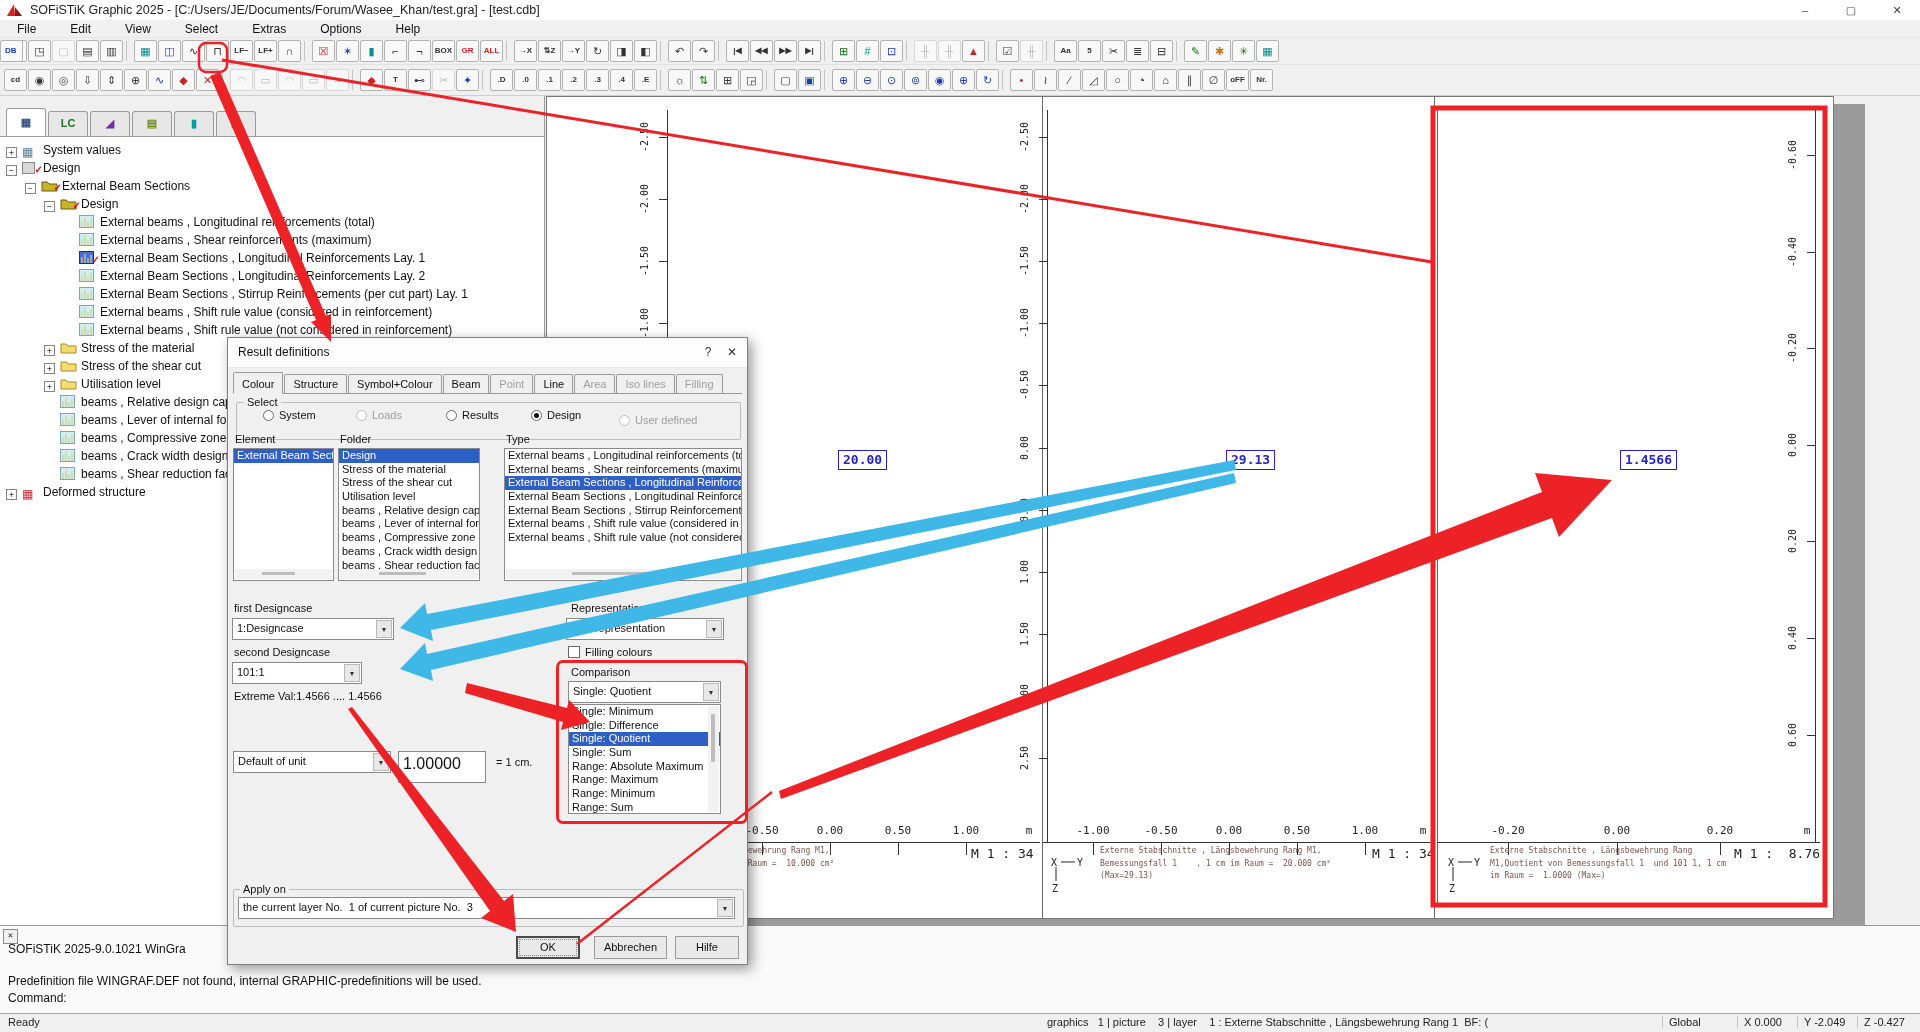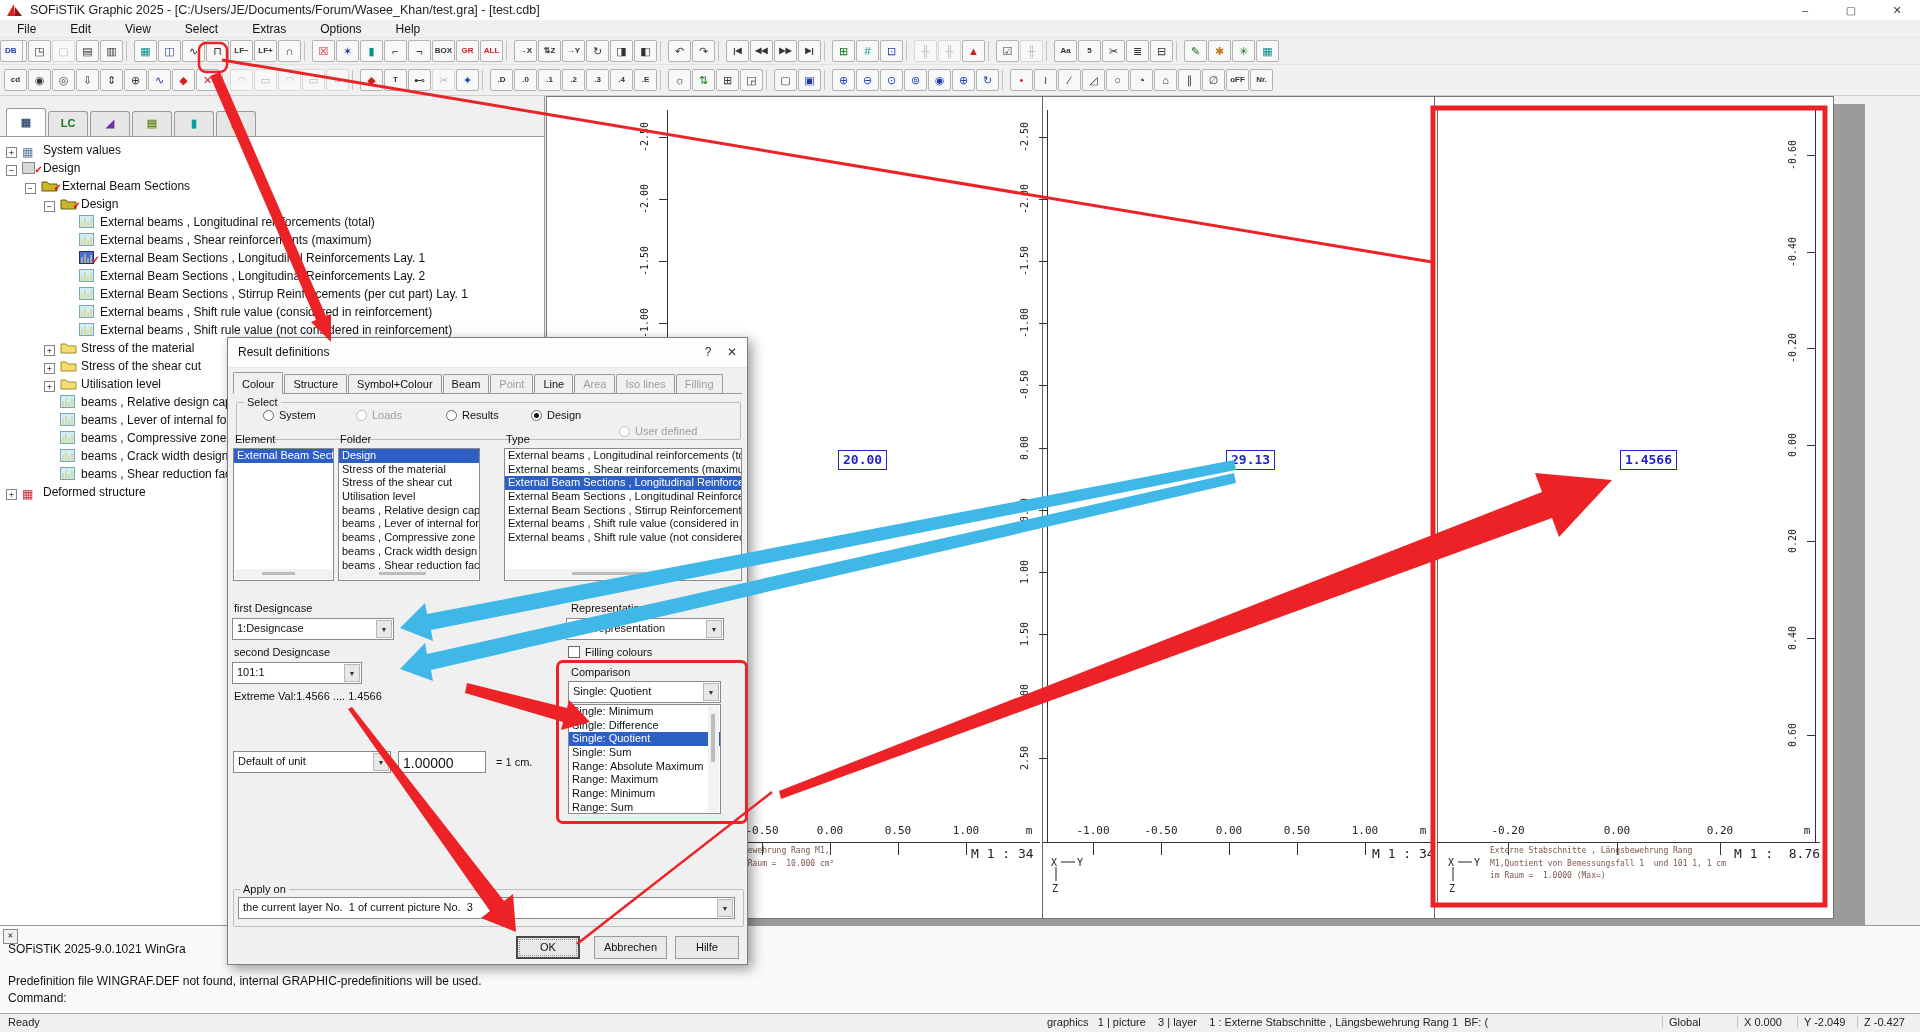--- a/index.html
+++ b/index.html
@@ -92,22 +92,22 @@
   .li{height:13.7px;line-height:13.7px;padding:0 3px;white-space:pre;font-size:11px;}
   .li.sel{background:#2e5fc4;color:#fff;}
   .hs{position:absolute;left:1px;right:1px;bottom:1px;height:10px;background:#f2f2f2;}
   .hs i{position:absolute;left:28%;width:34%;top:3px;height:3px;background:#bdbdbd;}
   .vs{position:absolute;top:1px;right:1px;bottom:1px;width:11px;background:#f2f2f2;}
   .vs i{position:absolute;top:8%;height:45%;left:3px;width:4px;background:#bdbdbd;}
   .combo{position:absolute;height:22px;background:#fff;border:1px solid #8a8a8a;box-sizing:border-box;}
   .combo .cv{position:absolute;left:4px;top:3px;font-size:11px;white-space:pre;}
   .combo .cb{position:absolute;right:1px;top:1px;bottom:1px;width:16px;background:#e8e8e8;border:1px solid #b8b8b8;
              text-align:center;font-size:7px;line-height:17px;color:#333;box-sizing:border-box;}
-  .tinput{position:absolute;height:22px;background:#fff;border:1px solid #8a8a8a;box-sizing:border-box;
-          font-size:14px;padding:3px 0 0 4px;}
+  .tinput{position:absolute;height:32px;background:#fff;border:1px solid #8a8a8a;box-sizing:border-box;
+          font-size:16px;padding:3px 0 0 4px;}
   .cbx{position:absolute;display:flex;align-items:center;gap:5px;font-size:11px;}
   .cbox{width:12px;height:12px;border:1px solid #6a6a6a;background:#fff;box-sizing:border-box;}
   .btn{position:absolute;width:64px;height:23px;background:#e9e9e9;border:1px solid #9a9a9a;
        font-size:11px;text-align:center;line-height:21px;box-sizing:border-box;}
   .btn.def{border:2px solid #4a4a4a;line-height:19px;outline:1px dotted #888;outline-offset:-4px;}
   .ring{position:absolute;border:3px solid #ec2227;border-radius:7px;pointer-events:none;z-index:5;}
   
   #anno{position:absolute;left:0;top:0;z-index:60;pointer-events:none;}
 </style>
 </head>
@@ -347,20 +347,23 @@
       <div class="xtick" style="left: 1161px; top: 843px;"></div>
       <div class="xlab" style="left: 1139px; top: 824px;">-0.50</div>
       <div class="xtick" style="left: 1229px; top: 843px;"></div>
       <div class="xlab" style="left: 1207px; top: 824px;">0.00</div>
       <div class="xtick" style="left: 1297px; top: 843px;"></div>
       <div class="xlab" style="left: 1275px; top: 824px;">0.50</div>
       <div class="xtick" style="left: 1365px; top: 843px;"></div>
       <div class="xlab" style="left: 1343px; top: 824px;">1.00</div>
       <div class="xlab" style="left: 1412px; top: 824px; width: 22px;">m</div>
       <div class="valbox" style="left: 1226px; top: 450px;">29.13</div>
+      <div class="pdesc" style="left: 1100px; top: 845px;">Externe Stabschnitte , Längsbewehrung Rang M1,
+Bemessungsfall 1    , 1 cm im Raum =  20.000 cm²
+(Max=29.13)</div>
       <div class="pscale" style="left: 1372px; top: 846px;">M 1 : 34</div>
       <div class="xyz" style="left: 1051px; top: 854px;"><svg width="36" height="40">
           <g stroke="#222" fill="none">
             <line x1="10" y1="8" x2="24" y2="8"></line>
             <line x1="5" y1="13" x2="5" y2="27"></line>
           </g>
           <g fill="#222" font-family="DejaVu Sans Mono,monospace" font-size="10">
             <text x="0" y="12">X</text>
             <text x="26" y="12">Y</text>
             <text x="1" y="38">Z</text>
@@ -534,21 +537,21 @@
           <span>Loads</span>
         </div>
         <div class="radio" style="left: 218px; top: 71px;">
           <span class="rdot"></span>
           <span>Results</span>
         </div>
         <div class="radio sel" style="left: 303px; top: 71px;">
           <span class="rdot"></span>
           <span>Design</span>
         </div>
-        <div class="radio dis" style="left: 391px; top: 87px;">
+        <div class="radio dis" style="left: 391px; top: 76px;">
           <span class="rdot"></span>
           <span>User defined</span>
         </div>
       </div>
 
     <span class="dlab" style="left:7px;top:95px">Element</span>
     <span class="dlab" style="left:112px;top:95px">Folder</span>
     <span class="dlab" style="left:278px;top:95px">Type</span>
     <div class="lb" id="lbElement" style="left:5px;top:110px;width:101px;height:133px">
         <div class="li sel">External Beam Section</div>

